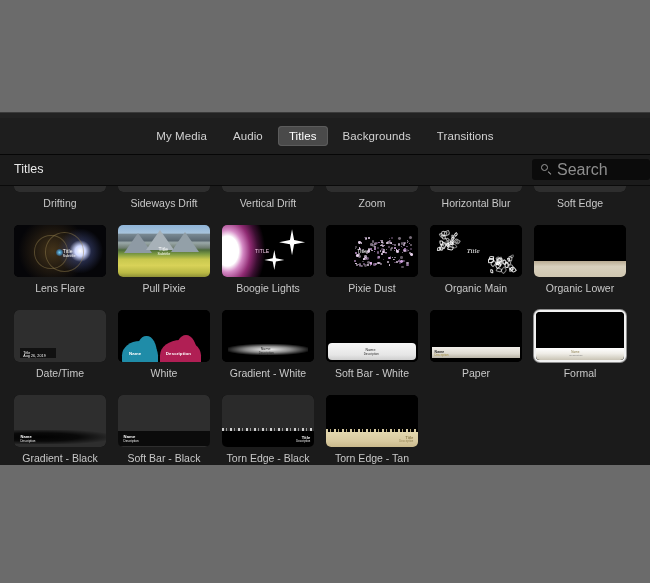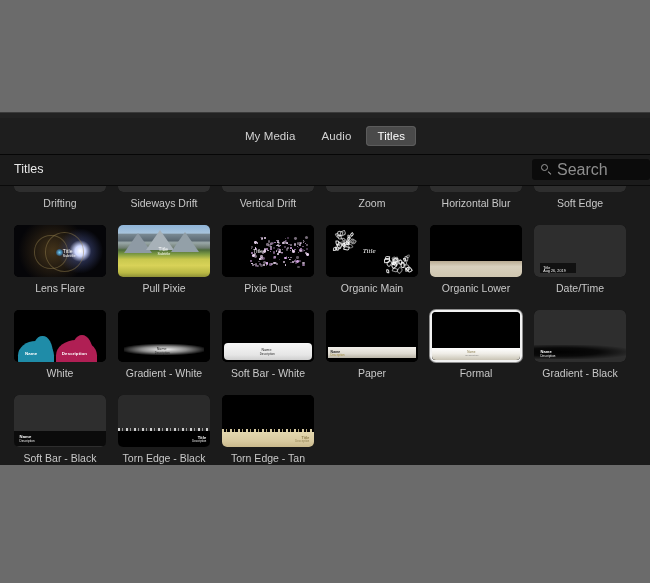--- a/index.html
+++ b/index.html
@@ -409,20 +409,22 @@
 <div id="desktop"></div>
 
 <div id="browser-panel">
 
   <div class="panel-top-strip"></div>
 
   <div id="tab-bar">
       <div class="tab">My Media</div>
       <div class="tab">Audio</div>
       <div class="tab active">Titles</div>
+      <div class="tab">Backgrounds</div>
+      <div class="tab">Transitions</div>
     </div>
 
   <div id="browser-header">
     <div id="browser-title">Titles</div>
     <div id="search-box">
       <span class="mag"></span>
       <input id="search-input" type="text" placeholder="Search" style="">
     </div>
   </div>
 
@@ -480,20 +482,30 @@
           <div class="thumb-wrap">
             <div class="art art-pullfocus">
               <div class="peak p1"></div>
               <div class="peak p2"></div>
               <div class="peak p3"></div>
               <div class="tt tt-white tt-lg" style="left:44%;top:40%;">Title</div>
               <div class="tt tt-white" style="left:43%;top:51%;">Subtitle</div>
             </div>
           </div>
           <div class="cell-label">Pull Pixie</div>
+        </div>
+        <div class="cell">
+          <div class="thumb-wrap">
+            <div class="art art-boogie">
+              <div class="star s1"></div>
+              <div class="star s2"></div>
+              <div class="tt tt-white tt-lg" style="left:36%;top:44%;color:#f0c8e4;">TITLE</div>
+            </div>
+          </div>
+          <div class="cell-label">Boogie Lights</div>
         </div>
         <div class="cell">
           <div class="thumb-wrap">
             <div class="art art-pixie">
               <div class="spark" style="left: 44.8044%; top: 74.9826%; width: 2.1px; height: 2.1px; opacity: 0.95;"></div>
               <div class="spark" style="left: 83.0586%; top: 42.9371%; width: 0.9px; height: 0.9px; opacity: 0.39; background: rgb(217, 168, 232);"></div>
               <div class="spark" style="left: 90.3139%; top: 52.8125%; width: 1.8px; height: 1.8px; opacity: 0.71;"></div>
               <div class="spark" style="left: 78.1999%; top: 67.2291%; width: 1.7px; height: 1.7px; opacity: 0.66; background: rgb(217, 168, 232);"></div>
               <div class="spark" style="left: 52.4728%; top: 49.9274%; width: 1px; height: 1px; opacity: 0.84; background: rgb(217, 168, 232);"></div>
               <div class="spark" style="left: 52.203%; top: 32.3732%; width: 3px; height: 3px; opacity: 0.43;"></div>

